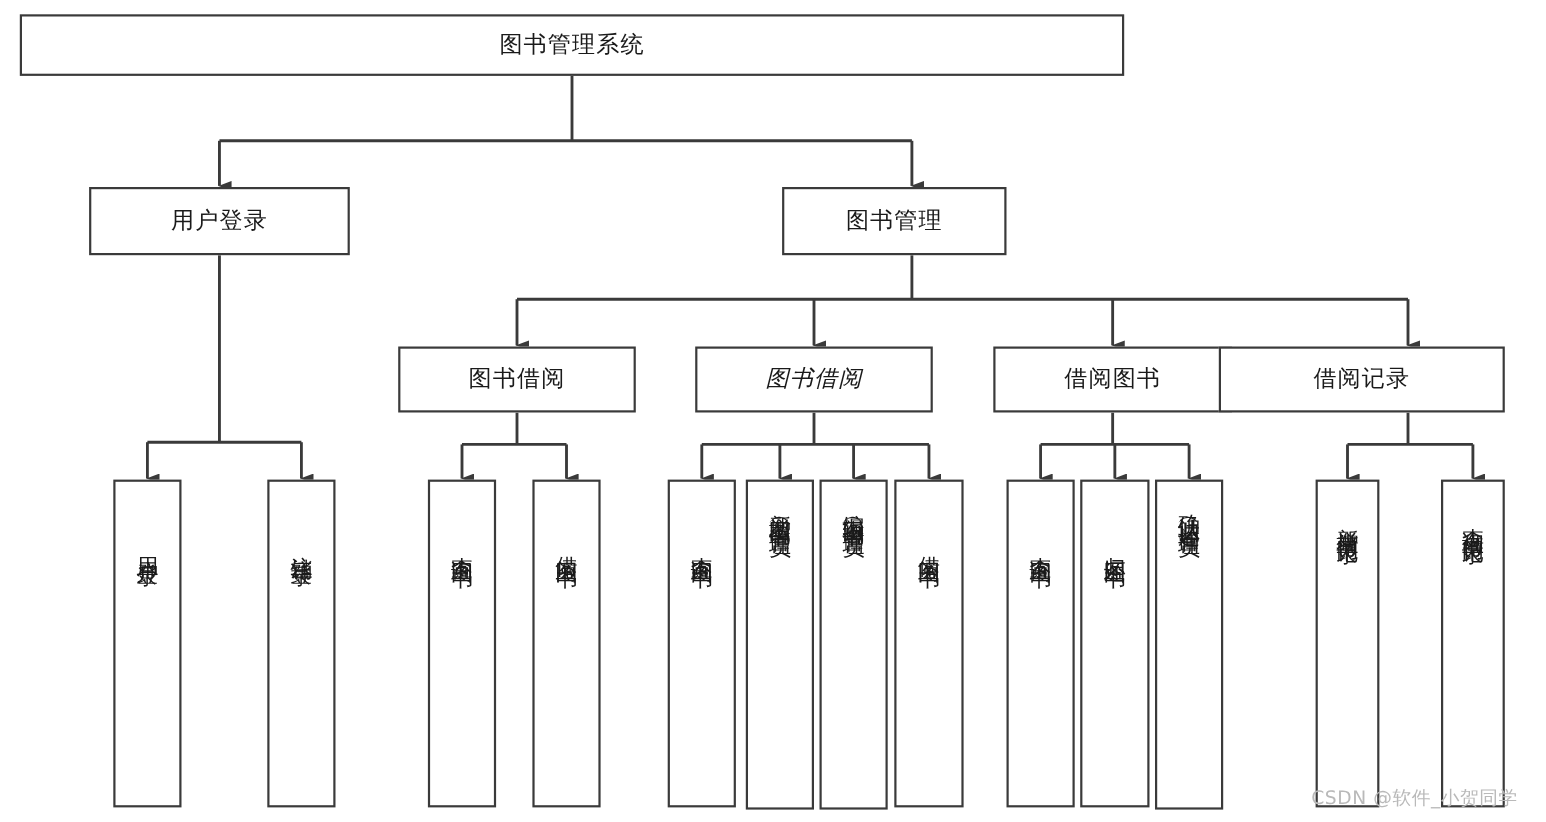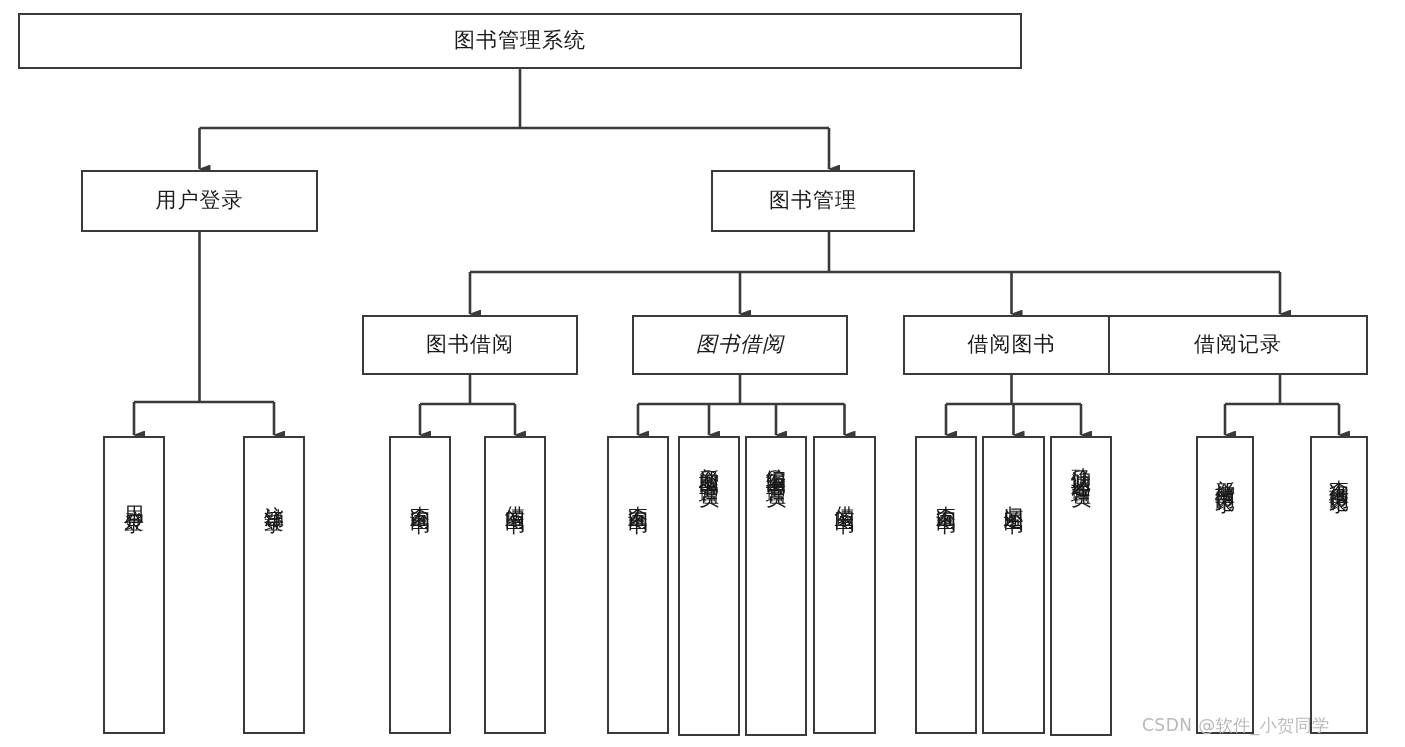--- a/index.html
+++ b/index.html
@@ -57,21 +57,21 @@
     padding-top: 52px;
   }
   .node-v.pad-top-md {
     padding-top: 26px;
   }
   .node-v.pad-top-sm {
     padding-top: 14px;
   }
   #watermark {
     position: absolute;
-    left: 1142px;
+    left: 1192px;
     top: 714px;
     font-size: 17px;
     color: #b9b9b9;
     white-space: nowrap;
     letter-spacing: 0.5px;
   }
 </style>
 </head>
 <body>
 

